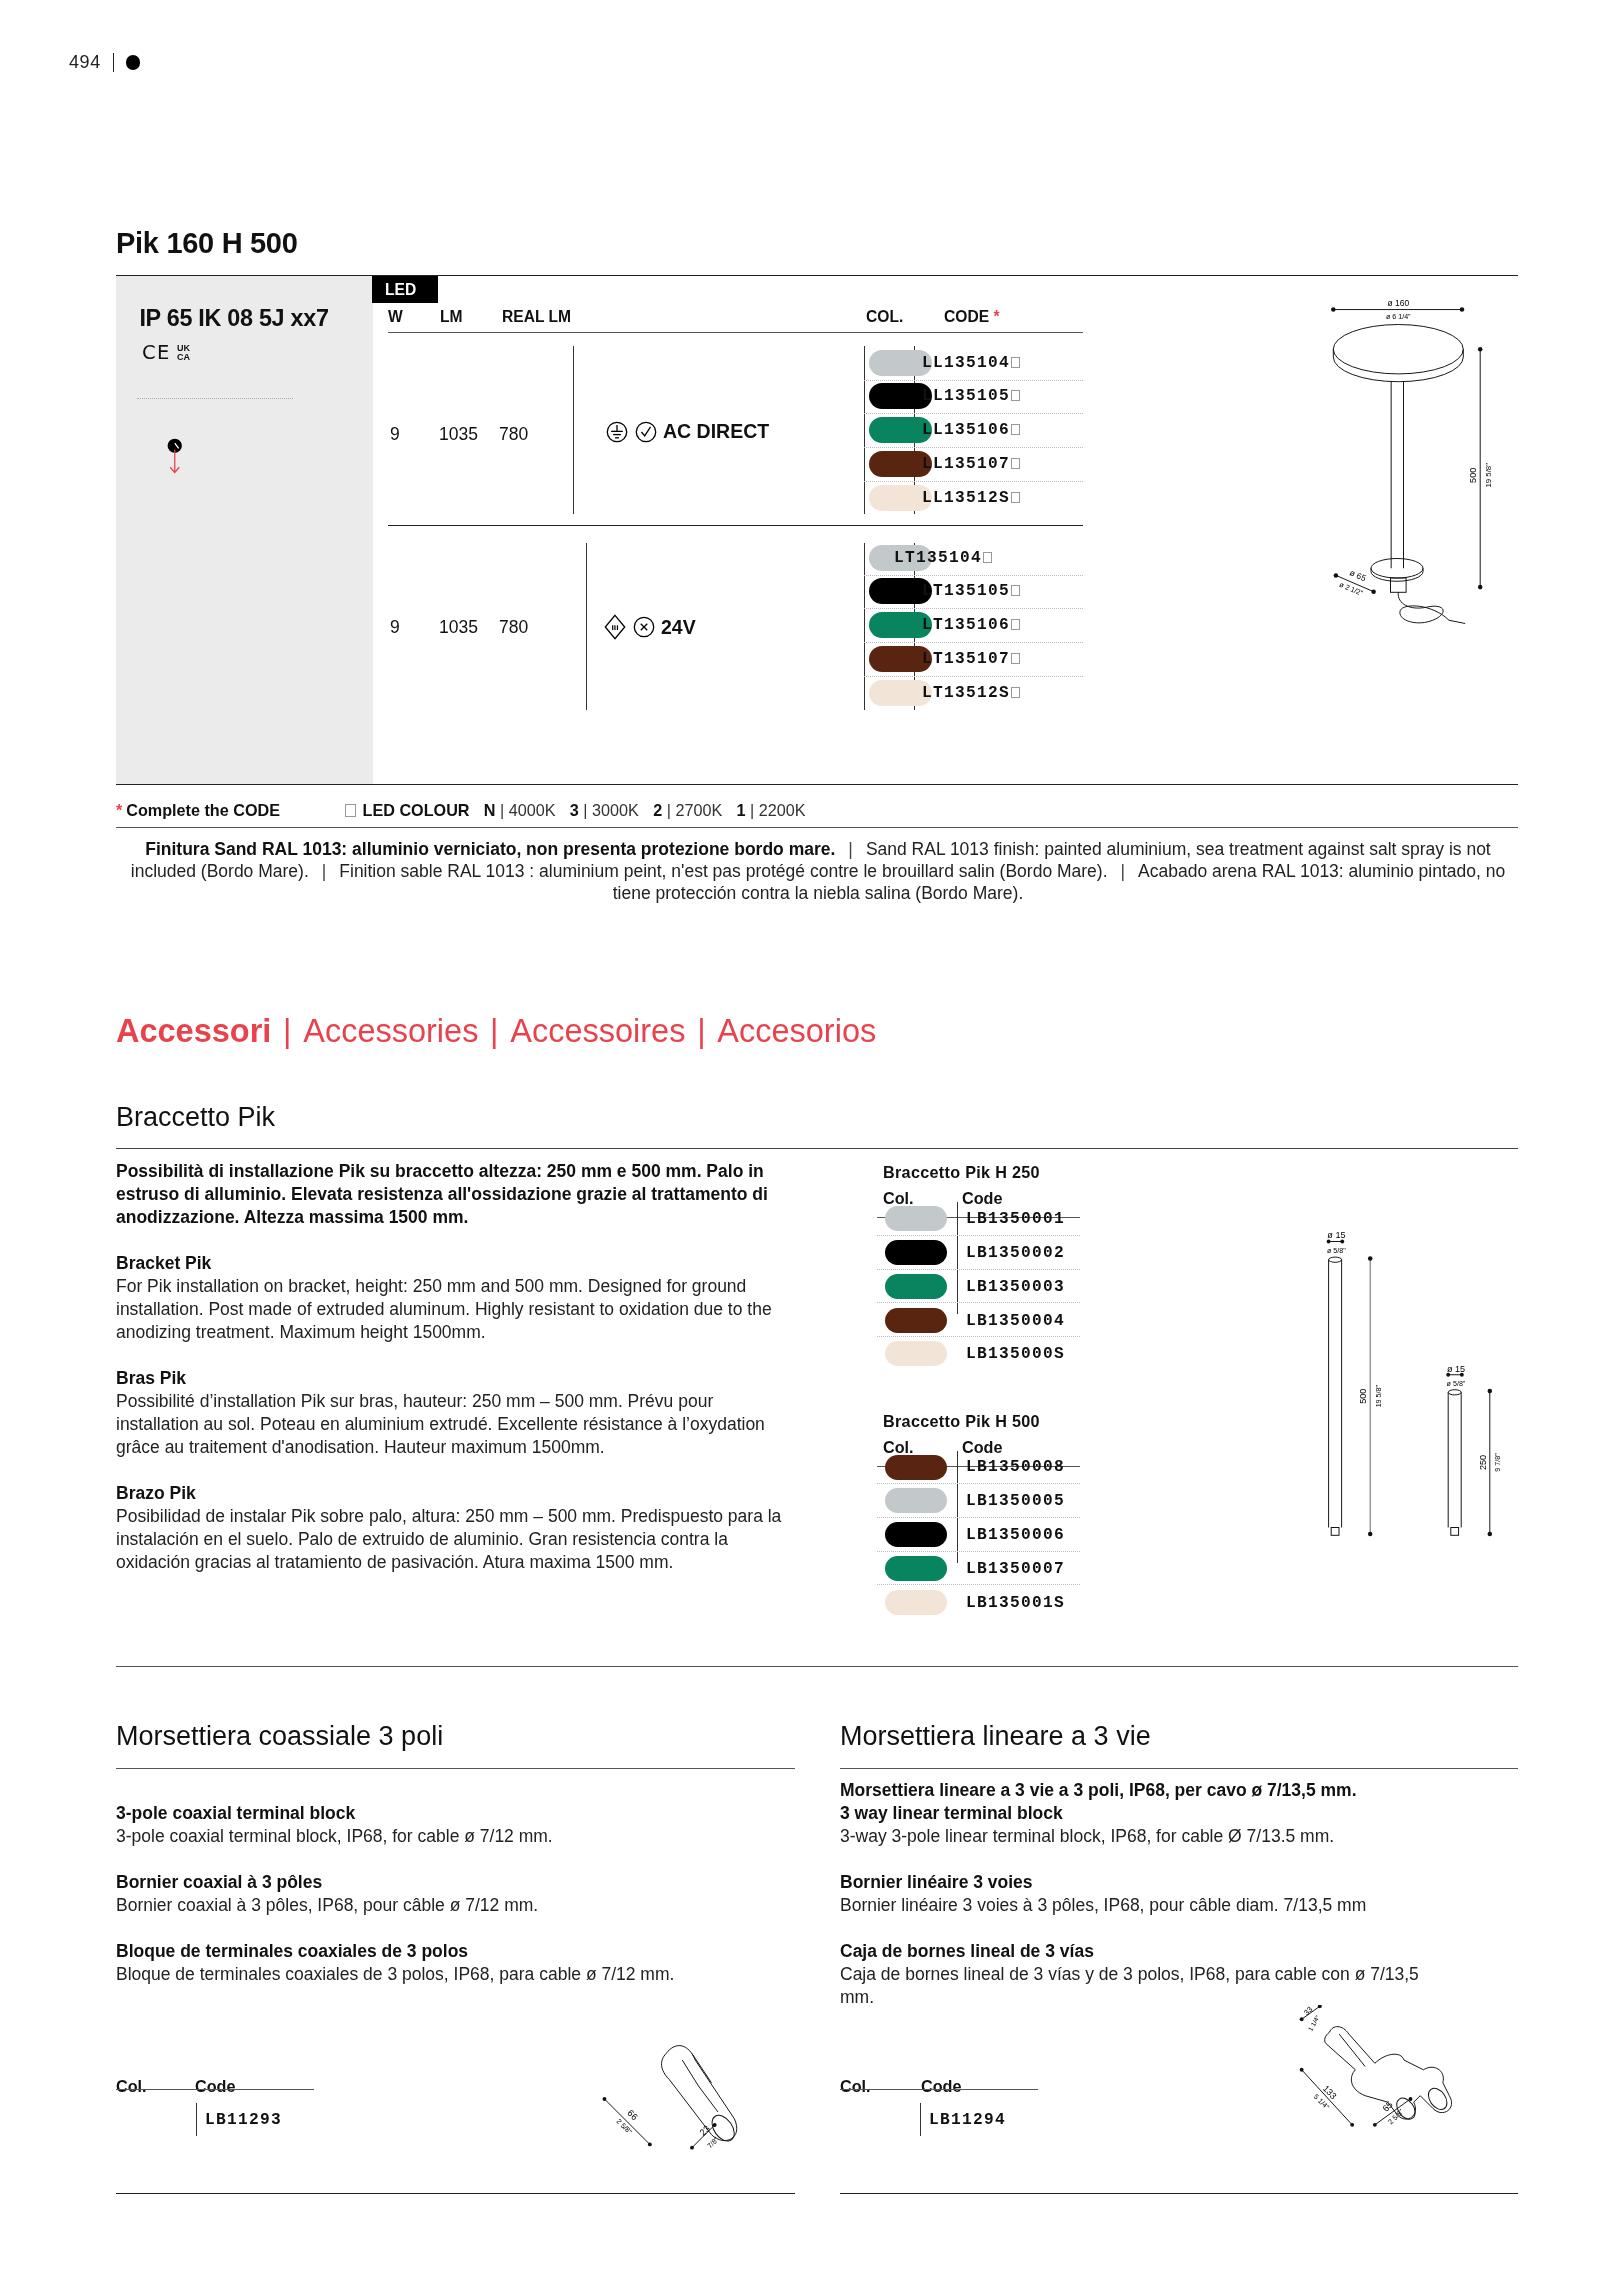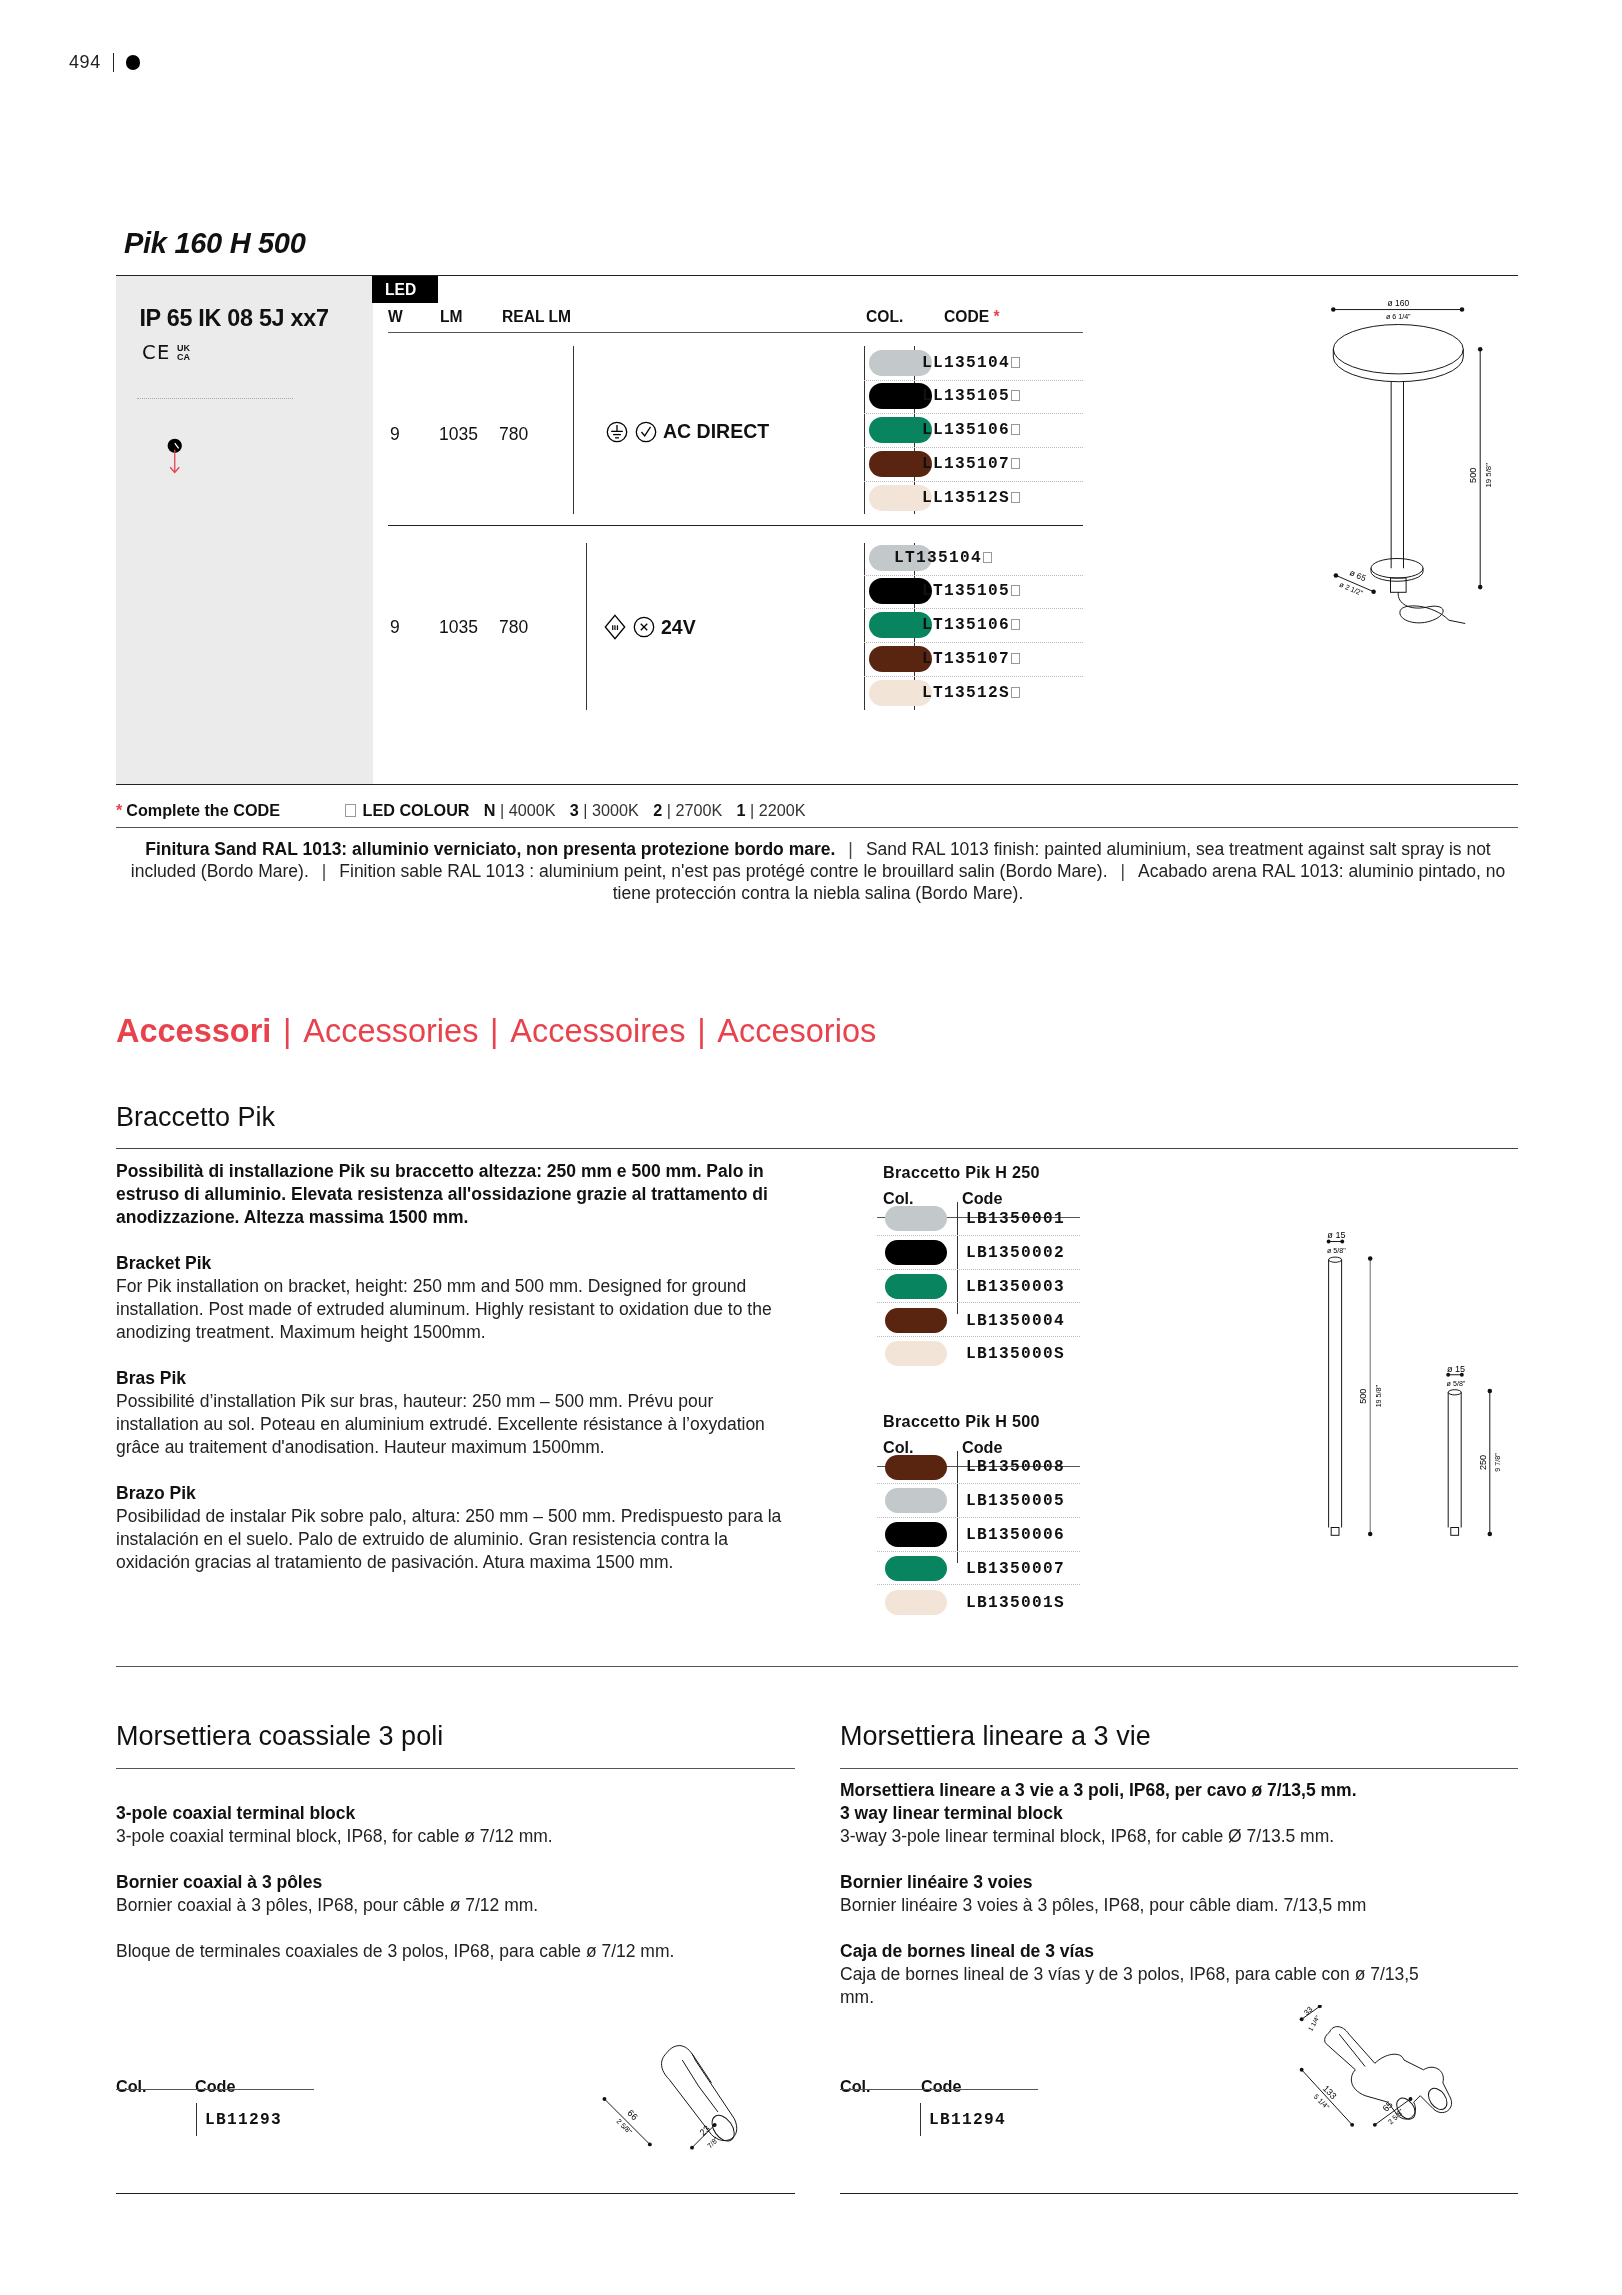--- a/index.html
+++ b/index.html
@@ -6,21 +6,21 @@
   html, body { width: 1623px; height: 2295px; background: #ffffff; overflow: hidden; }
   body { position: relative; font-family: "Liberation Sans", sans-serif; color: #111; }
   .abs { position: absolute; }
 
   
   #pagenum { left: 69px; top: 52px; font-size: 18px; font-weight: 300; color: #222; letter-spacing: 0.6px; display:flex; align-items:center; gap: 11.7px;}
   #pagenum .bar { width: 1.3px; height: 19.5px; background: #222; }
   #pagenum .dot { width: 14.3px; height: 14.3px; background: #000; border-radius: 50%; }
 
   
-  #product-title { left: 124px; top: 227px; font-size: 29px; font-weight: 700; letter-spacing: -0.3px; font-style: italic; }
+  #product-title { left: 116px; top: 227px; font-size: 29px; font-weight: 700; letter-spacing: -0.3px; }
   .rule { position: absolute; height: 1.3px; background: #222; }
   .rule.thin { height: 0.6px; background: #333; }
   .rule.grey { background: #555; }
 
   
   #spec-panel { left: 116px; top: 276px; width: 257px; height: 508px; background: #ebebeb; }
   #spec-ratings { position: absolute; left: 23.4px; top: 29px; font-size: 23.4px; font-weight: 700; letter-spacing: -0.3px; }
   #cert-marks { position: absolute; left: 26px; top: 65px; display: flex; align-items: center; gap: 6.5px; font-weight: 700; }
   #cert-marks .ce { font-size: 19.5px; font-family: "DejaVu Sans", sans-serif; font-weight: 400; letter-spacing: 1.3px;}
   #cert-marks .ukca { font-size: 9px; line-height: 9px; display: flex; flex-direction: column; font-weight: 700; }
@@ -339,20 +339,21 @@
 <div class="sec-title" style="left:116px; top:1721px;">Morsettiera coassiale 3 poli</div>
 <div class="rule grey" style="left:116px; top:1768px; width:679px;"></div>
 <div class="para" style="left:116px; top:1779px; width:676px;">
   <div style="height:23px"></div>
   <div><b>3-pole coaxial terminal block</b></div>
   <div class="light">3-pole coaxial terminal block, IP68, for cable ø 7/12 mm.</div>
   <div style="height:23px"></div>
   <div><b>Bornier coaxial à 3 pôles</b></div>
   <div class="light">Bornier coaxial à 3 pôles, IP68, pour câble ø 7/12 mm.</div>
   <div style="height:23px"></div>
+  <div><b>Bloque de terminales coaxiales de 3 polos</b></div>
   <div class="light">Bloque de terminales coaxiales de 3 polos, IP68, para cable ø 7/12 mm.</div>
 </div>
 <div class="tbl-h" style="left:116px; top:2077px;">Col.</div>
 <div class="tbl-h" style="left:195px; top:2077px;">Code</div>
 <div class="rule grey" style="left:116px; top:2089px; width:198px; top:2089px;"></div>
 <div class="vline" style="left:196px; top:2103px; height:32.5px; width:0.6px;"></div>
 <div class="code" style="left:205px; top:2111px;">LB11293</div>
 
 <svg id="coax-drawing" class="abs" viewBox="0 0 330 200">
   <g fill="none" stroke="#111" stroke-width="1.5">

